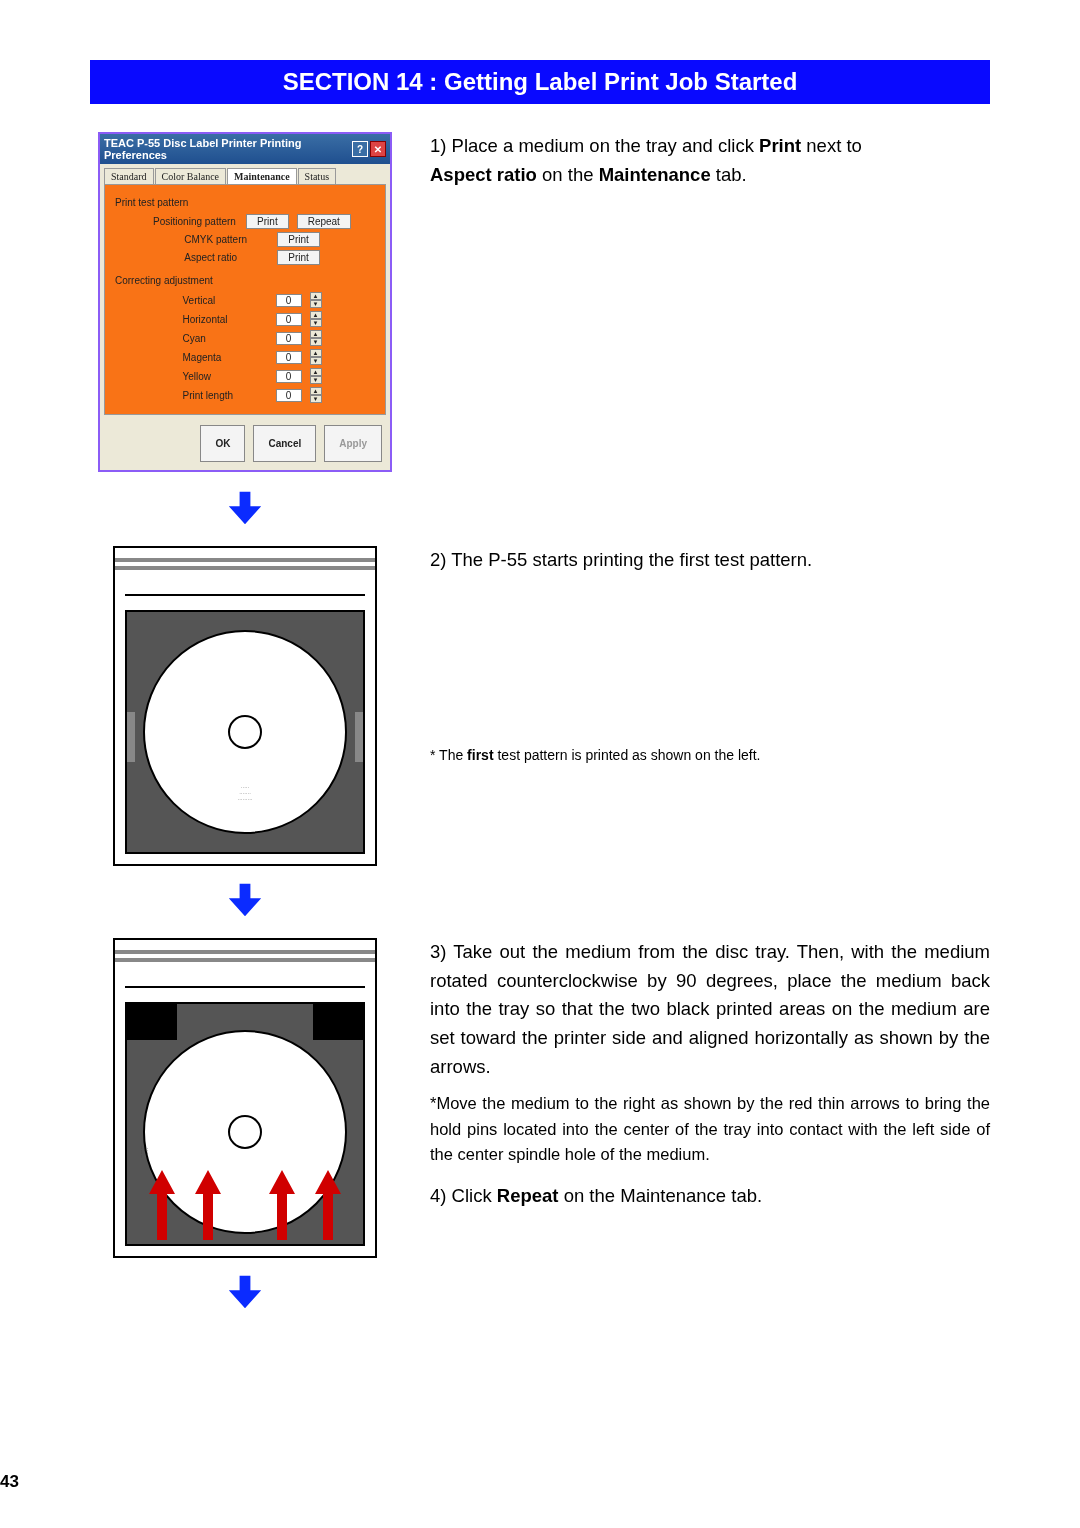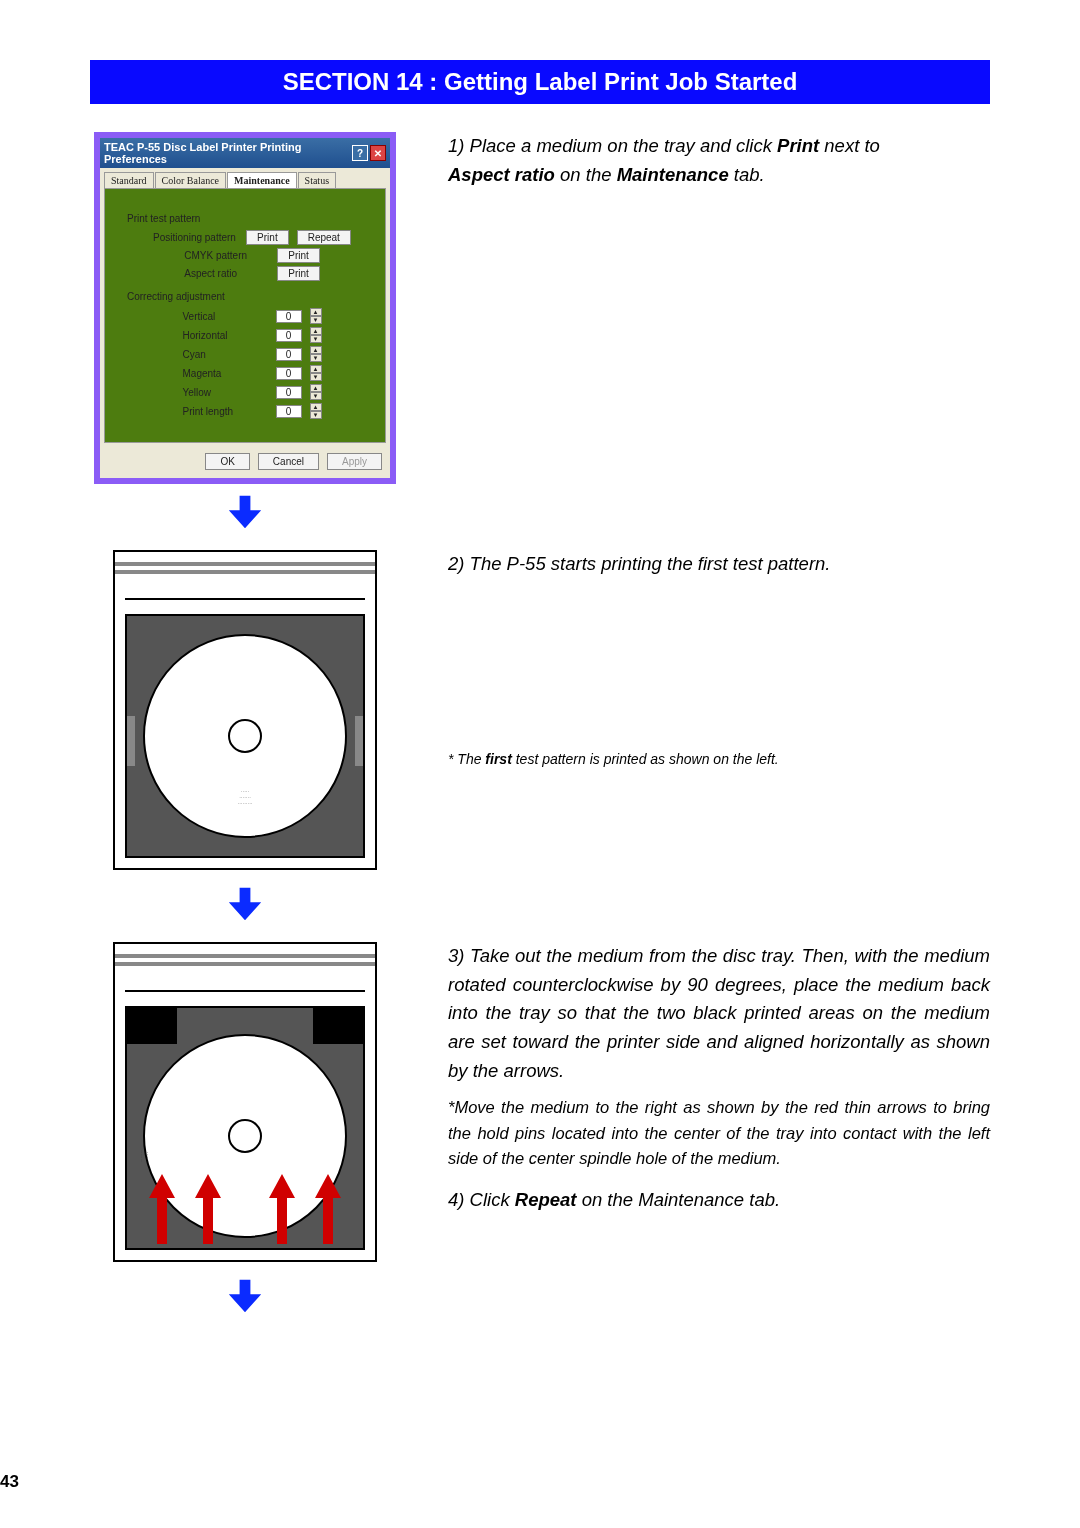--- a/index.html
+++ b/index.html
@@ -45,62 +45,62 @@
     display: flex;
     flex-direction: column;
     align-items: center;
   }
   .right-col {
     flex: 1;
     padding-left: 30px;
     font-size: 18.5px;
     line-height: 1.55;
   }
-  .right-col p { margin: 0 0 10px 18px; font-style: italic; }
+  .right-col p { margin: 0 0 10px 0; }
   .justify { text-align: justify; }
   .indent-note { font-size: 16.5px; margin-left: 22px; text-align: justify; line-height:1.55;}
   .small-note { font-size: 14px; margin-left: 10px; }
 
   
   .dialog {
     width: 290px;
     background: #ece9d8;
-    border: 6px solid #8b5cf6;
+    border: 2px solid #8b5cf6;
     font-size: 10px;
     color: #222;
-    margin-bottom: 2px;
+    margin-bottom: 10px;
   }
   .dlg-title {
     background: linear-gradient(#3a6ea5,#1f4f8f);
     color: #fff;
     font-weight: bold;
     font-size: 11px;
     padding: 3px 4px;
     display: flex;
     justify-content: space-between;
     align-items:center;
   }
   .dlg-title .btns { display:flex; gap:2px;}
   .dlg-title .sq {
     width:14px;height:14px;background:#d44;border:1px solid #800;display:flex;align-items:center;justify-content:center;font-size:10px;color:#fff;
   }
   .dlg-title .sq.help { background:#3a6ea5;border-color:#fff;color:#fff;}
   .tabs { display:flex; gap:1px; margin:4px 4px 0 4px;font-family:Liberation Serif, serif;}
   .tab { background:#ece9d8;border:1px solid #999;border-bottom:none;padding:2px 6px;font-size:10px;}
   .tab.active { background:#fff; font-weight:bold;}
-  .tabbody { background:#4d7c0f;border:1px solid #999;margin:0 4px 4px 4px;padding:20px;}
+  .tabbody { background:#f97316;border:1px solid #999;margin:0 4px 4px 4px;padding:8px;}
   .group-label { font-size:10px; margin:4px 0 6px 2px;}
   .field-row { display:flex;align-items:center;margin:3px 0 3px 14px;gap:8px;justify-content:center;}
   .field-row .lbl{ width:85px; font-size:10px;}
   .btn { background:#f4f4f4;border:1px solid #888;padding:1px 10px;font-size:10px;}
   .spin { width:24px;border:1px solid #888;background:#fff;text-align:center;font-size:10px;}
   .spin-arrows { width:12px;height:16px;display:flex;flex-direction:column;}
   .spin-arrows div{height:8px;border:1px solid #888;background:#ece9d8;font-size:7px;line-height:6px;text-align:center;}
   .dlg-buttons { display:flex;justify-content:flex-end;gap:8px;padding:6px 8px 8px 8px;}
-  .dlg-buttons .btn { padding:2px 14px;}
+  .dlg-buttons .btn { padding:12px 14px;font-weight:bold;}
   .dlg-buttons .btn.disabled{ color:#999;}
 
   
   .arrow {
     width: 36px;
     margin: 8px auto 12px auto;
   }
 
   
   .tray {

